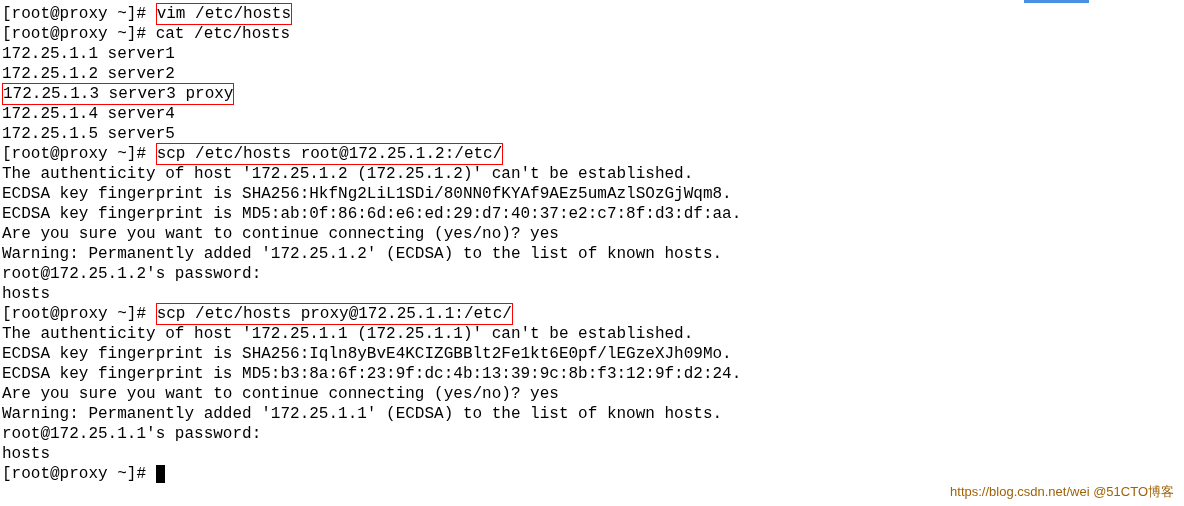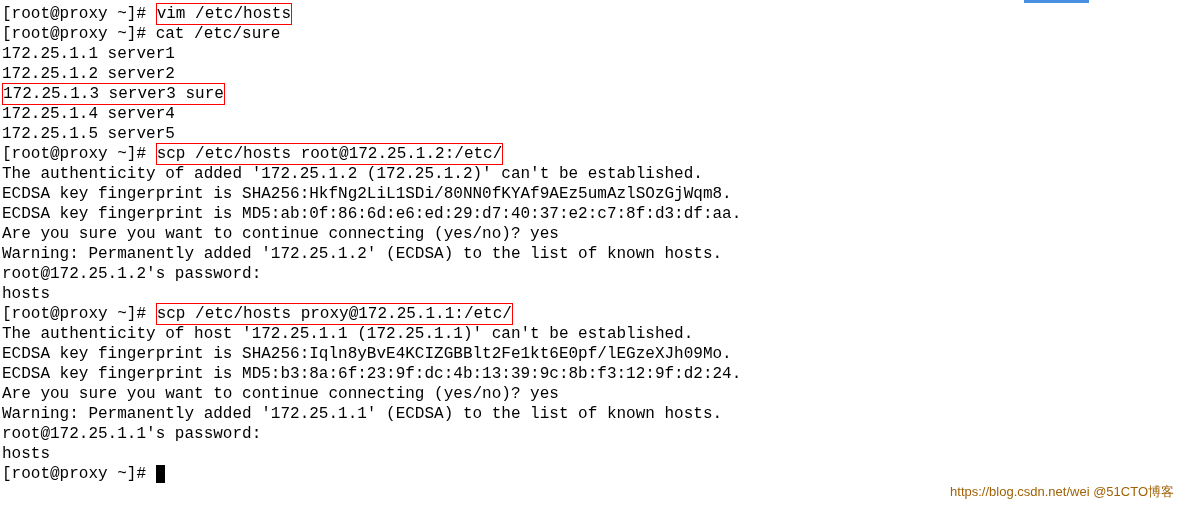--- a/index.html
+++ b/index.html
@@ -65,31 +65,31 @@
       background: #4a90e2;
     }
   </style>
 </head>
 <body>
 
 <div class="top-bar"></div>
 
 <div class="line"><span>[root@proxy ~]# </span><span class="highlight">vim /etc/hosts</span></div>
 
-<div class="line"><span>[root@proxy ~]# </span><span>cat /etc/sure</span></div>
+<div class="line"><span>[root@proxy ~]# </span><span>cat /etc/hosts</span></div>
 
 <div class="line">172.25.1.1 server1</div>
 <div class="line">172.25.1.2 server2</div>
-<div class="line"><span class="highlight">172.25.1.3 server3 sure</span></div>
+<div class="line"><span class="highlight">172.25.1.3 server3 proxy</span></div>
 <div class="line">172.25.1.4 server4</div>
 <div class="line">172.25.1.5 server5</div>
 
 <div class="line"><span>[root@proxy ~]# </span><span class="highlight">scp /etc/hosts root@172.25.1.2:/etc/</span></div>
 
-<div class="line">The authenticity of added '172.25.1.2 (172.25.1.2)' can't be established.</div>
+<div class="line">The authenticity of host '172.25.1.2 (172.25.1.2)' can't be established.</div>
 <div class="line">ECDSA key fingerprint is SHA256:HkfNg2LiL1SDi/80NN0fKYAf9AEz5umAzlSOzGjWqm8.</div>
 <div class="line">ECDSA key fingerprint is MD5:ab:0f:86:6d:e6:ed:29:d7:40:37:e2:c7:8f:d3:df:aa.</div>
 <div class="line">Are you sure you want to continue connecting (yes/no)? yes</div>
 <div class="line">Warning: Permanently added '172.25.1.2' (ECDSA) to the list of known hosts.</div>
 <div class="line">root@172.25.1.2's password:</div>
 <div class="transfer-row">
   <span class="transfer-left">hosts</span>
 </div>
 
 <div class="line"><span>[root@proxy ~]# </span><span class="highlight">scp /etc/hosts proxy@172.25.1.1:/etc/</span></div>

